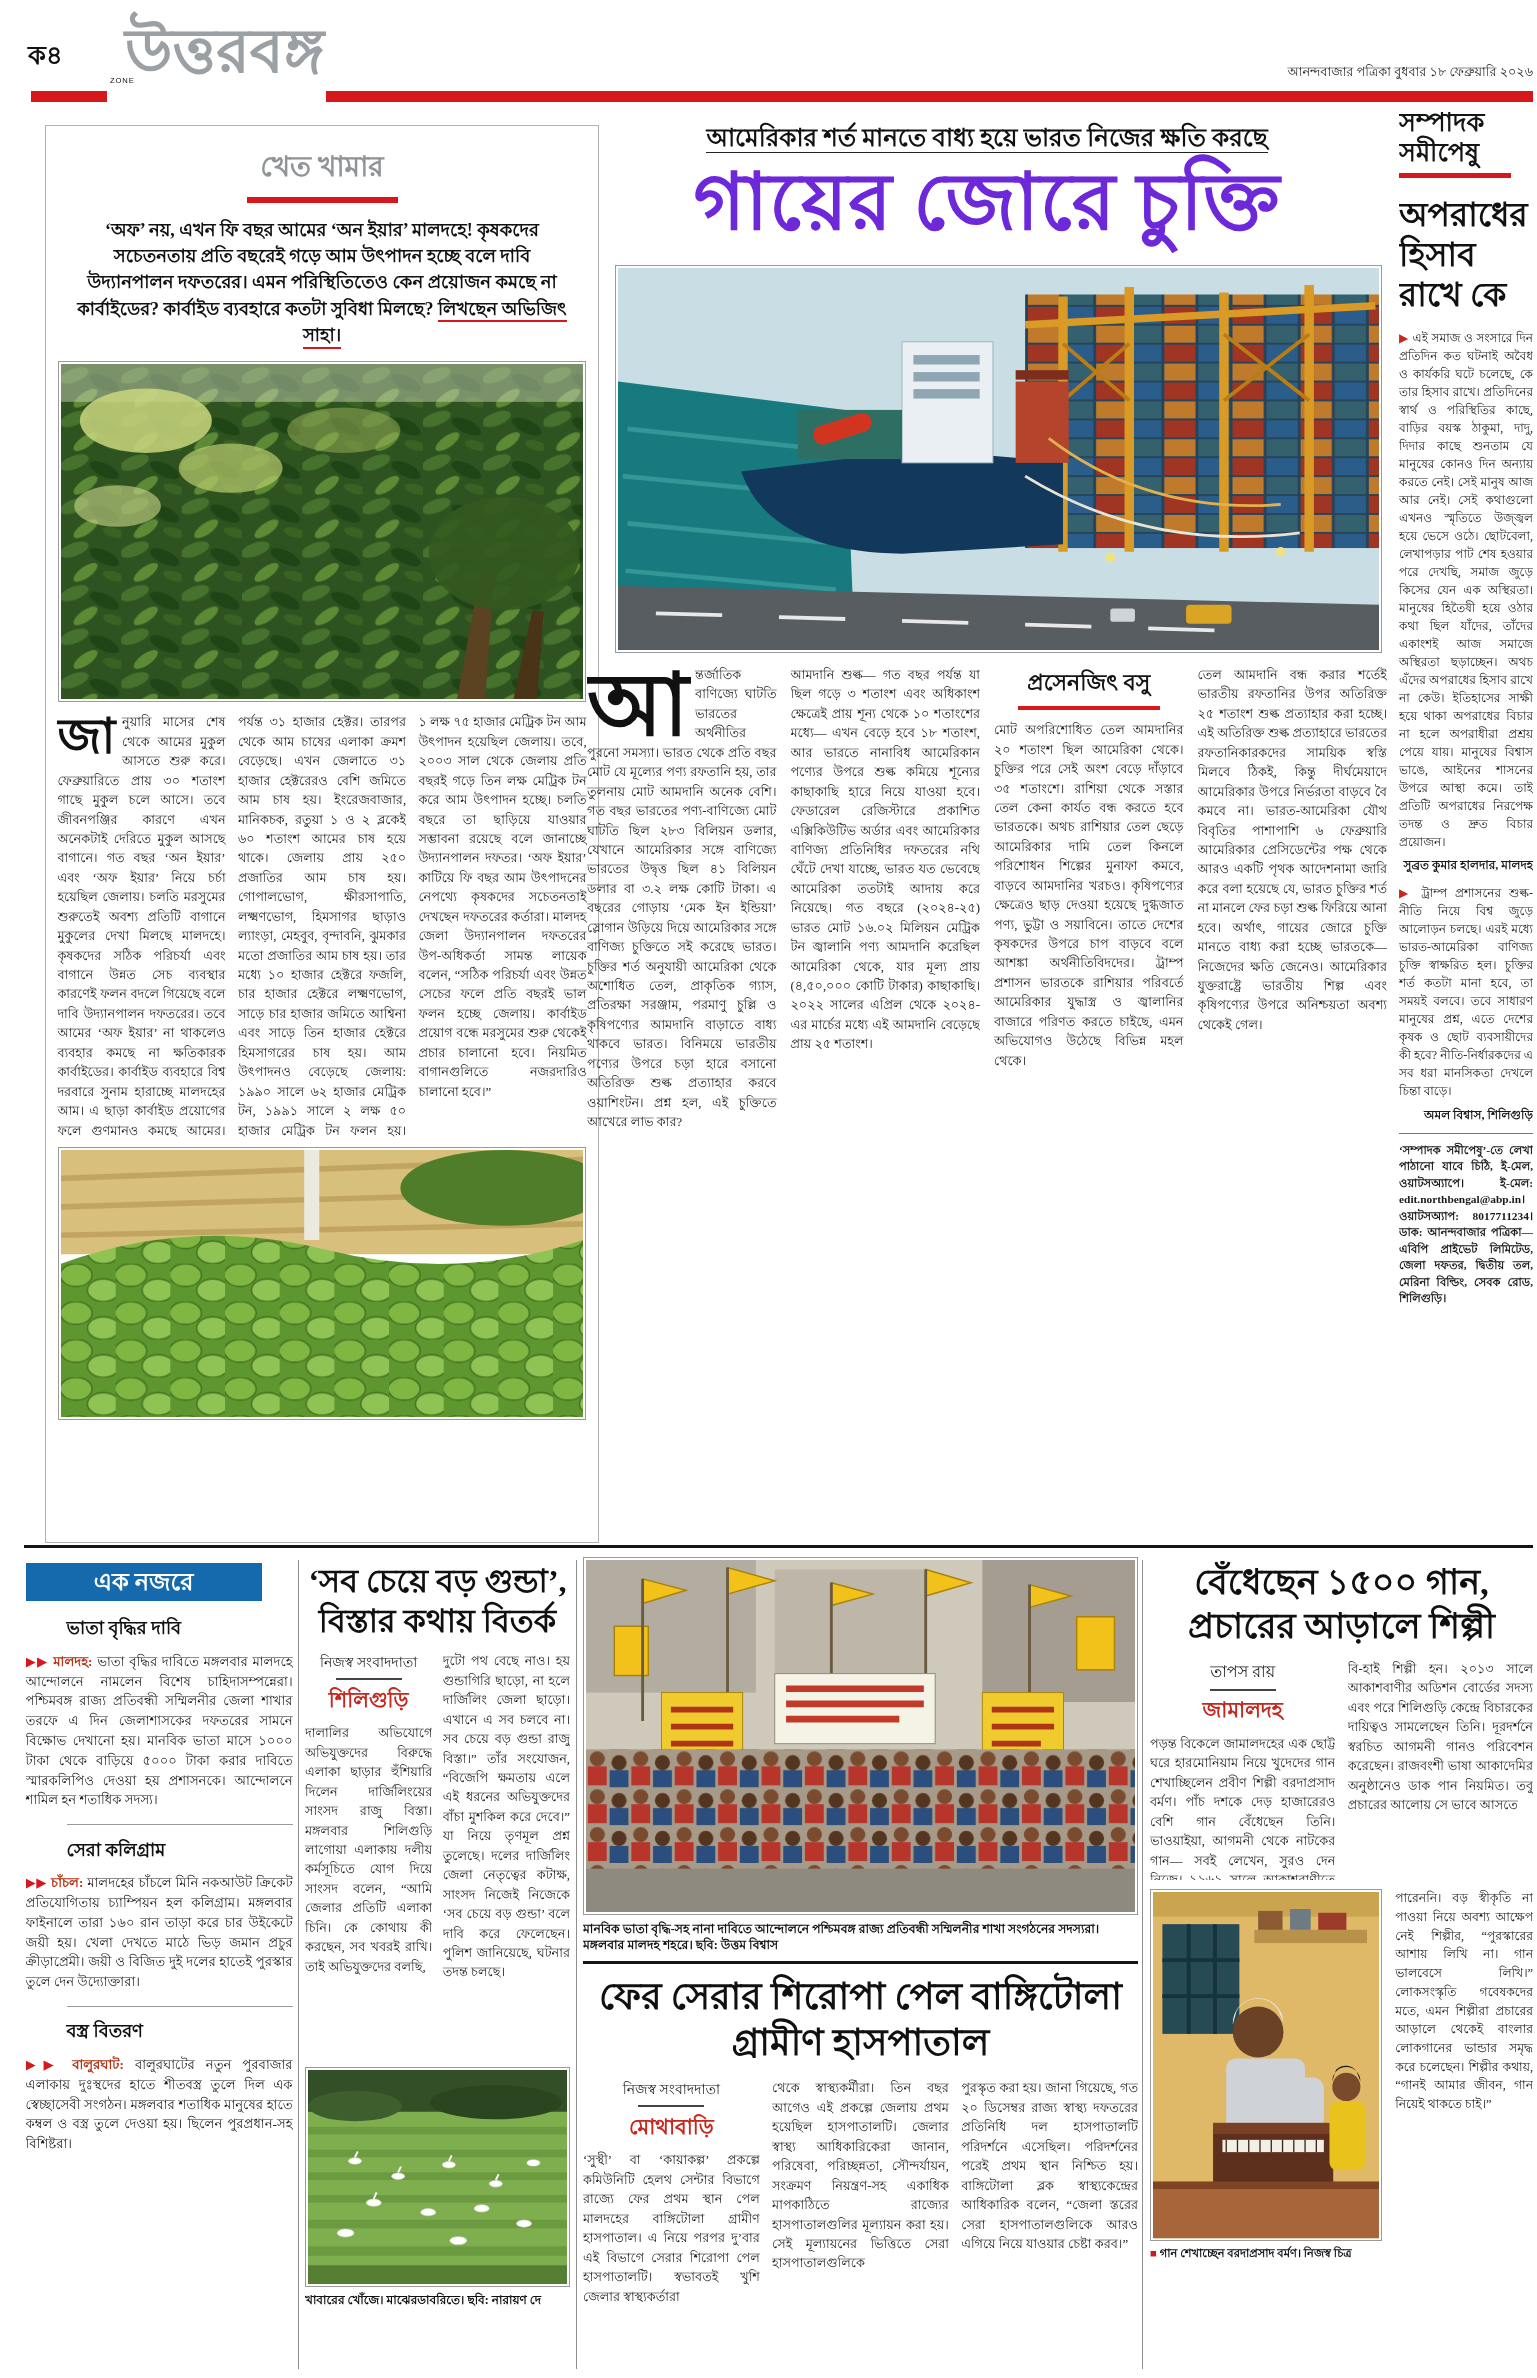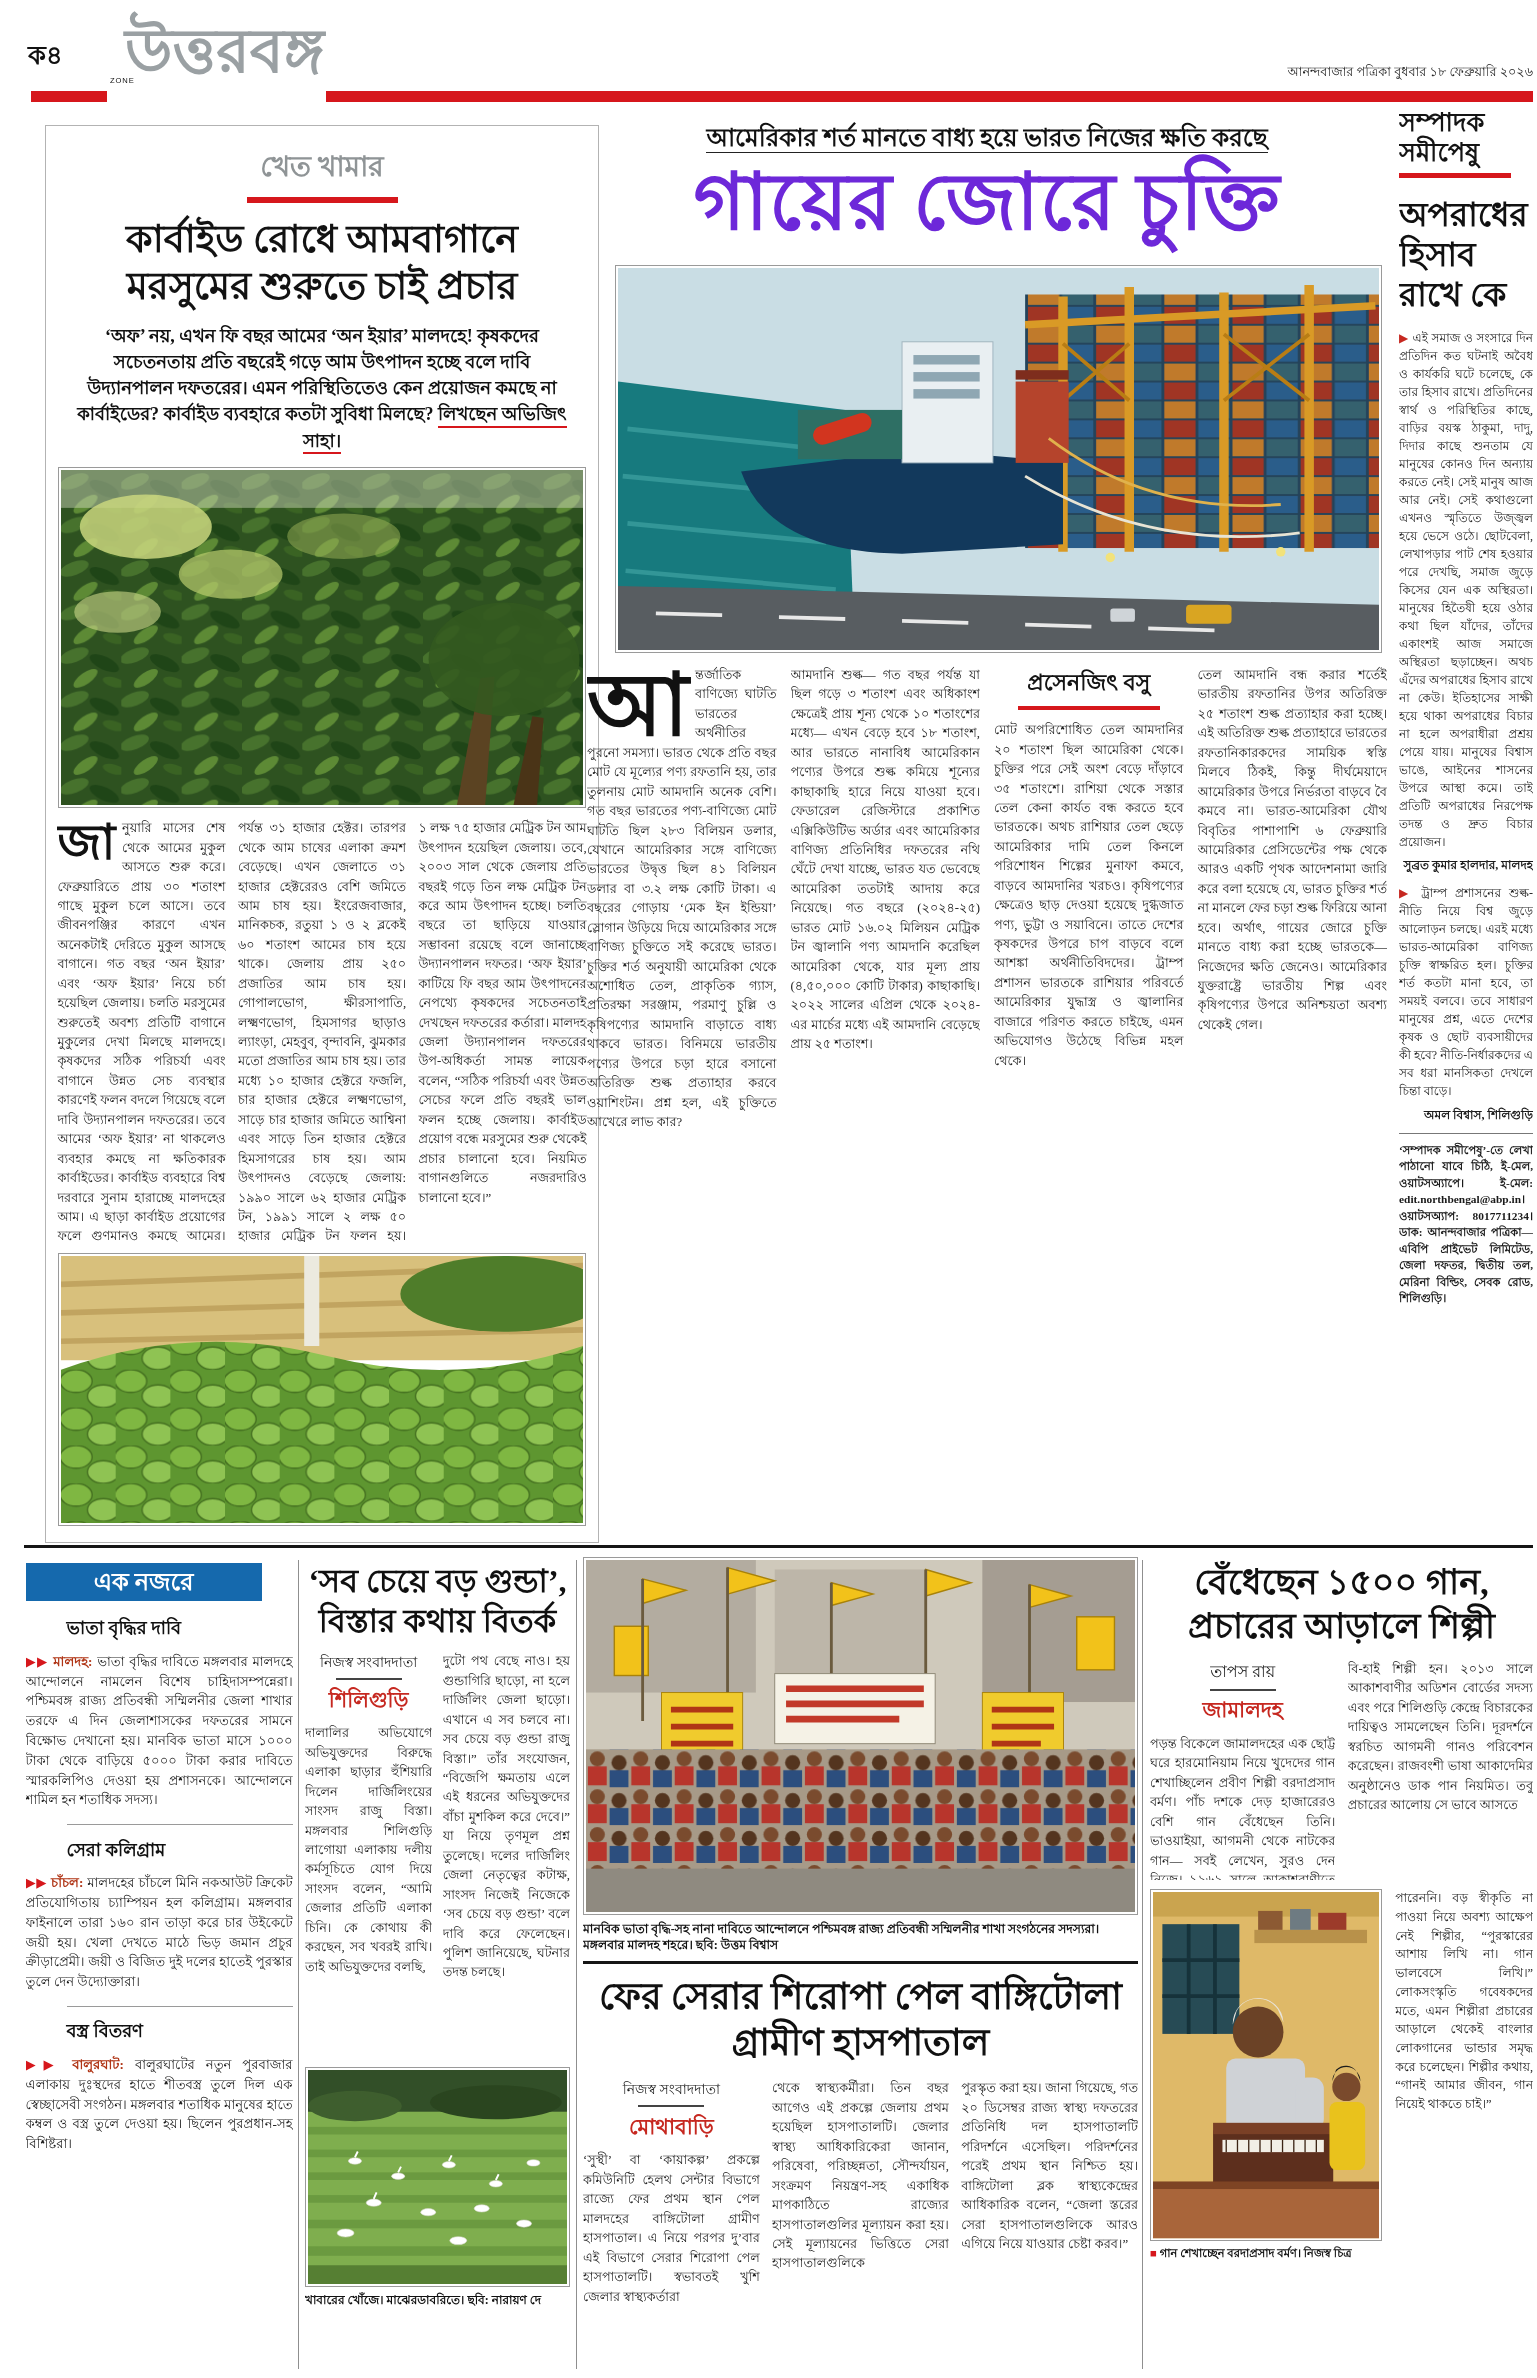--- a/index.html
+++ b/index.html
@@ -71,21 +71,20 @@
   <div class="abs masthead" style="left:125px;top:21px;">উত্তরবঙ্গ</div>
   <div class="abs redbar" style="left:31px;top:91px;width:76px;"></div>
   <div class="abs redbar" style="left:326px;top:91px;width:1207px;"></div>
   <div class="abs dateline" style="left:1192px;top:62px;width:341px;">আনন্দবাজার পত্রিকা বুধবার ১৮ ফেব্রুয়ারি ২০২৬</div>
 
   <div class="abs lbox" style="left:24px;top:125px;width:554px;height:1418px;">
     <div class="center" style="margin-top:19px;">
       <span class="klabel">খেত খামার</span>
       <div class="rule-red" style="width:151px;"></div>
     </div>
-    <div class="center khead" style="margin-top:13.2px;">কার্বাইড রোধে আমবাগানে মরসুমের শুরুতে চাই প্রচার</div>
     <div class="center kintro" style="margin-top:14px;">
       <span>‘অফ’ নয়, এখন ফি বছর আমের ‘অন ইয়ার’ মালদহে! কৃষকদের সচেতনতায় প্রতি বছরেই গড়ে আম উৎপাদন হচ্ছে বলে দাবি উদ্যানপালন দফতরের। এমন পরিস্থিতিতেও কেন প্রয়োজন কমছে না কার্বাইডের? কার্বাইড ব্যবহারে কতটা সুবিধা মিলছে?</span>
       <span class="ul">লিখছেন অভিজিৎ সাহা।</span>
     </div>
     <div class="photo" style="width:528px;height:341px;margin:13.2px auto 0;">
       <svg viewBox="0 0 554 354" preserveAspectRatio="none">
         <defs>
           <pattern id="leaf" width="64" height="46" patternUnits="userSpaceOnUse">
             <rect width="64" height="46" fill="#2e5220"></rect>
             <ellipse cx="14" cy="12" rx="16" ry="7" fill="#47722d" transform="rotate(-20 14 12)"></ellipse>

